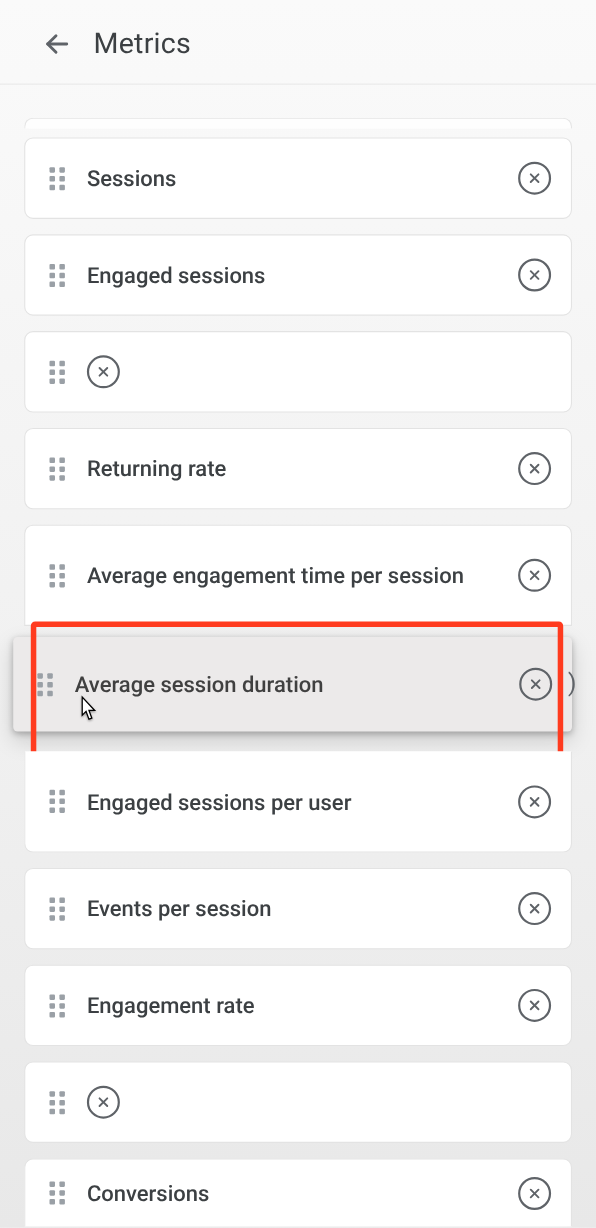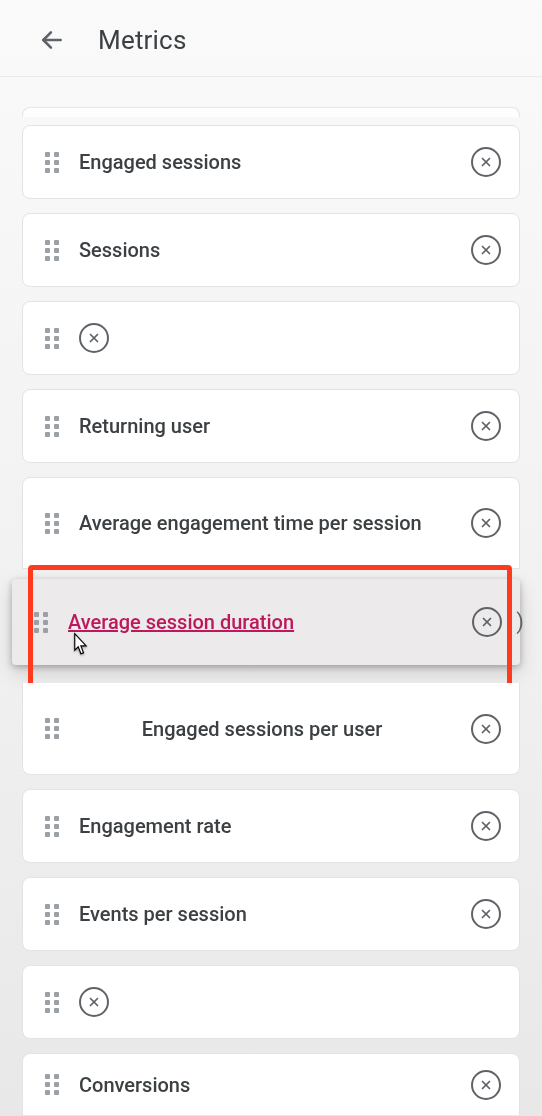--- a/index.html
+++ b/index.html
@@ -15,21 +15,21 @@
   .panel {
     width: 100%;
     height: 100%;
     display: flex;
     flex-direction: column;
     position: relative;
   }
   .header {
     display: flex;
     align-items: center;
-    gap: 28px;
+    gap: 15px;
     padding: 22px 28px 18px 34px;
     border-bottom: 1px solid rgba(0,0,0,0.06);
   }
   .back-btn {
     width: 36px;
     height: 36px;
     display: flex;
     align-items: center;
     justify-content: center;
     color: #5f6368;
@@ -64,21 +64,21 @@
     border: 1px solid #e3e3e3;
     border-radius: 8px;
     height: 74px;
     display: flex;
     align-items: center;
     padding: 0 18px 0 20px;
     gap: 18px;
     position: relative;
   }
   .metric-item.tall { height: 92px; }
-  .metric-item.attached-below { border-top-left-radius: 0; border-top-right-radius: 0; margin-top: -14px; border-top: none; text-align: center; }
+  .metric-item.attached-below { border-top-left-radius: 0; border-top-right-radius: 0; margin-top: -14px; border-top: none; }
   .metric-item.attached-above { border-bottom-left-radius: 0; border-bottom-right-radius: 0; }
   .drag-handle {
     width: 18px;
     height: 22px;
     display: grid;
     grid-template-columns: repeat(2, 5px);
     grid-template-rows: repeat(3, 5px);
     gap: 3px 4px;
     align-content: center;
     justify-content: center;
@@ -118,21 +118,21 @@
     position: absolute;
     left: -10px;
     top: -4px;
     width: calc(100% + 10px);
     background: #eceaea;
     border: none;
     box-shadow: 0 2px 6px rgba(0,0,0,0.25), 0 8px 20px rgba(0,0,0,0.15);
     height: 86px;
     border-radius: 4px;
   }
-  .dragging .metric-label { color: #be185d; text-decoration: underline; }
+  .dragging .metric-label { color: #404040; }
   .extra-paren {
     position: absolute;
     right: -4px;
     top: 30px;
     font-size: 22px;
     color: #5f6368;
   }
   .highlight-box {
     position: absolute;
     left: 6px;
@@ -175,74 +175,74 @@
 
     <div class="metric-item">
       <div class="drag-handle">
           <span></span>
           <span></span>
           <span></span>
           <span></span>
           <span></span>
           <span></span>
         </div>
+      <div class="metric-label">Sessions</div>
+      <div class="remove-btn">
+        <svg viewBox="0 0 24 24" fill="none" stroke="currentColor" stroke-width="3" stroke-linecap="round">
+            <line x1="6" y1="6" x2="18" y2="18"></line>
+            <line x1="18" y1="6" x2="6" y2="18"></line>
+          </svg>
+      </div>
+    </div>
+
+    <div class="metric-item">
+      <div class="drag-handle">
+          <span></span>
+          <span></span>
+          <span></span>
+          <span></span>
+          <span></span>
+          <span></span>
+        </div>
       <div class="metric-label">Engaged sessions</div>
       <div class="remove-btn">
         <svg viewBox="0 0 24 24" fill="none" stroke="currentColor" stroke-width="3" stroke-linecap="round">
             <line x1="6" y1="6" x2="18" y2="18"></line>
             <line x1="18" y1="6" x2="6" y2="18"></line>
           </svg>
       </div>
     </div>
 
     <div class="metric-item">
       <div class="drag-handle">
           <span></span>
           <span></span>
           <span></span>
           <span></span>
           <span></span>
           <span></span>
         </div>
-      <div class="metric-label">Sessions</div>
-      <div class="remove-btn">
-        <svg viewBox="0 0 24 24" fill="none" stroke="currentColor" stroke-width="3" stroke-linecap="round">
-            <line x1="6" y1="6" x2="18" y2="18"></line>
-            <line x1="18" y1="6" x2="6" y2="18"></line>
-          </svg>
-      </div>
-    </div>
-
-    <div class="metric-item">
-      <div class="drag-handle">
-          <span></span>
-          <span></span>
-          <span></span>
-          <span></span>
-          <span></span>
-          <span></span>
-        </div>
-      <div class="remove-btn">
-        <svg viewBox="0 0 24 24" fill="none" stroke="currentColor" stroke-width="3" stroke-linecap="round">
-            <line x1="6" y1="6" x2="18" y2="18"></line>
-            <line x1="18" y1="6" x2="6" y2="18"></line>
-          </svg>
-      </div>
-    </div>
-
-    <div class="metric-item">
-      <div class="drag-handle">
-          <span></span>
-          <span></span>
-          <span></span>
-          <span></span>
-          <span></span>
-          <span></span>
-        </div>
-      <div class="metric-label">Returning user</div>
+      <div class="remove-btn">
+        <svg viewBox="0 0 24 24" fill="none" stroke="currentColor" stroke-width="3" stroke-linecap="round">
+            <line x1="6" y1="6" x2="18" y2="18"></line>
+            <line x1="18" y1="6" x2="6" y2="18"></line>
+          </svg>
+      </div>
+    </div>
+
+    <div class="metric-item">
+      <div class="drag-handle">
+          <span></span>
+          <span></span>
+          <span></span>
+          <span></span>
+          <span></span>
+          <span></span>
+        </div>
+      <div class="metric-label">Returning rate</div>
       <div class="remove-btn">
         <svg viewBox="0 0 24 24" fill="none" stroke="currentColor" stroke-width="3" stroke-linecap="round">
             <line x1="6" y1="6" x2="18" y2="18"></line>
             <line x1="18" y1="6" x2="6" y2="18"></line>
           </svg>
       </div>
     </div>
 
     <div class="metric-item tall attached-above">
       <div class="drag-handle">
@@ -309,39 +309,39 @@
 
     <div class="metric-item">
       <div class="drag-handle">
           <span></span>
           <span></span>
           <span></span>
           <span></span>
           <span></span>
           <span></span>
         </div>
+      <div class="metric-label">Events per session</div>
+      <div class="remove-btn">
+        <svg viewBox="0 0 24 24" fill="none" stroke="currentColor" stroke-width="3" stroke-linecap="round">
+            <line x1="6" y1="6" x2="18" y2="18"></line>
+            <line x1="18" y1="6" x2="6" y2="18"></line>
+          </svg>
+      </div>
+    </div>
+
+    <div class="metric-item">
+      <div class="drag-handle">
+          <span></span>
+          <span></span>
+          <span></span>
+          <span></span>
+          <span></span>
+          <span></span>
+        </div>
       <div class="metric-label">Engagement rate</div>
-      <div class="remove-btn">
-        <svg viewBox="0 0 24 24" fill="none" stroke="currentColor" stroke-width="3" stroke-linecap="round">
-            <line x1="6" y1="6" x2="18" y2="18"></line>
-            <line x1="18" y1="6" x2="6" y2="18"></line>
-          </svg>
-      </div>
-    </div>
-
-    <div class="metric-item">
-      <div class="drag-handle">
-          <span></span>
-          <span></span>
-          <span></span>
-          <span></span>
-          <span></span>
-          <span></span>
-        </div>
-      <div class="metric-label">Events per session</div>
       <div class="remove-btn">
         <svg viewBox="0 0 24 24" fill="none" stroke="currentColor" stroke-width="3" stroke-linecap="round">
             <line x1="6" y1="6" x2="18" y2="18"></line>
             <line x1="18" y1="6" x2="6" y2="18"></line>
           </svg>
       </div>
     </div>
 
     <div class="metric-item">
       <div class="drag-handle">

